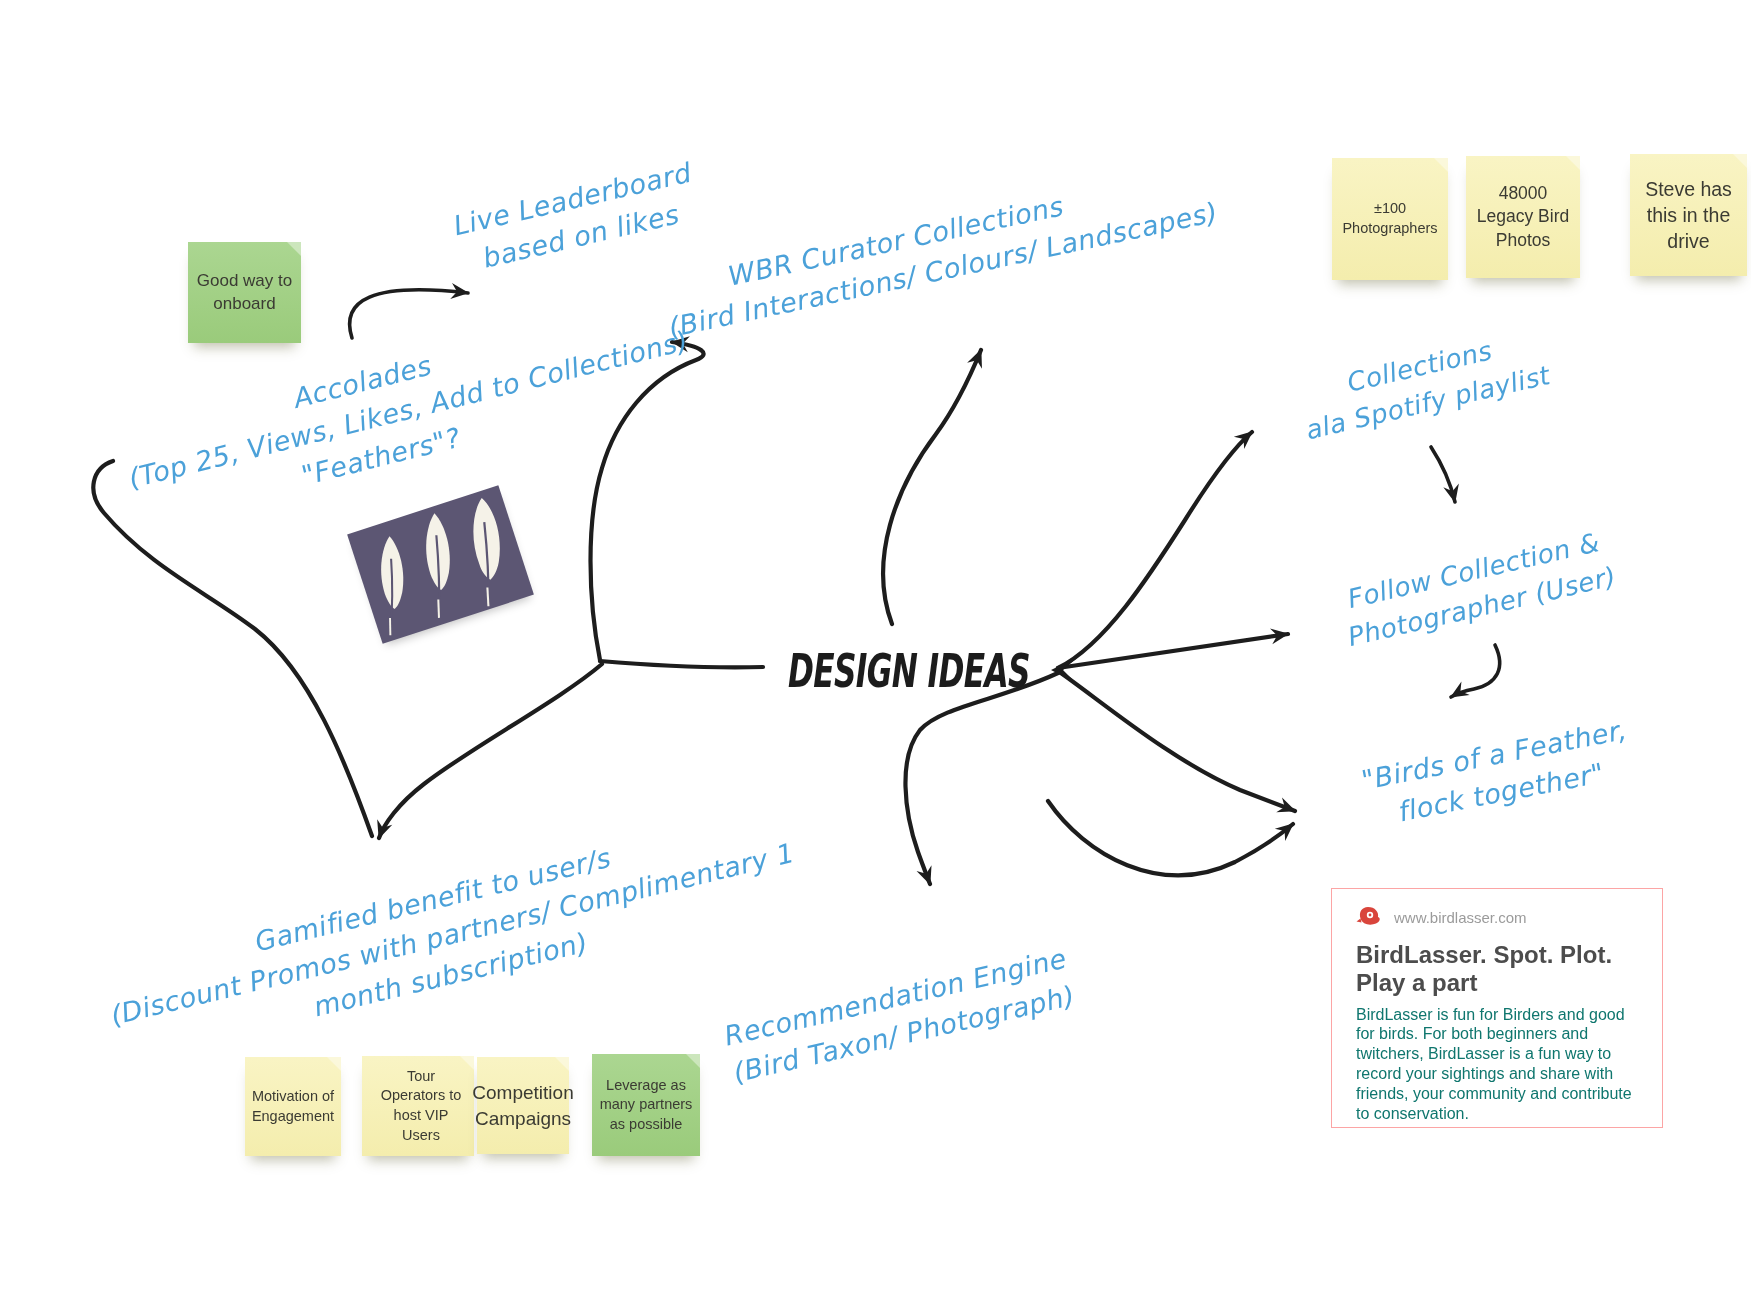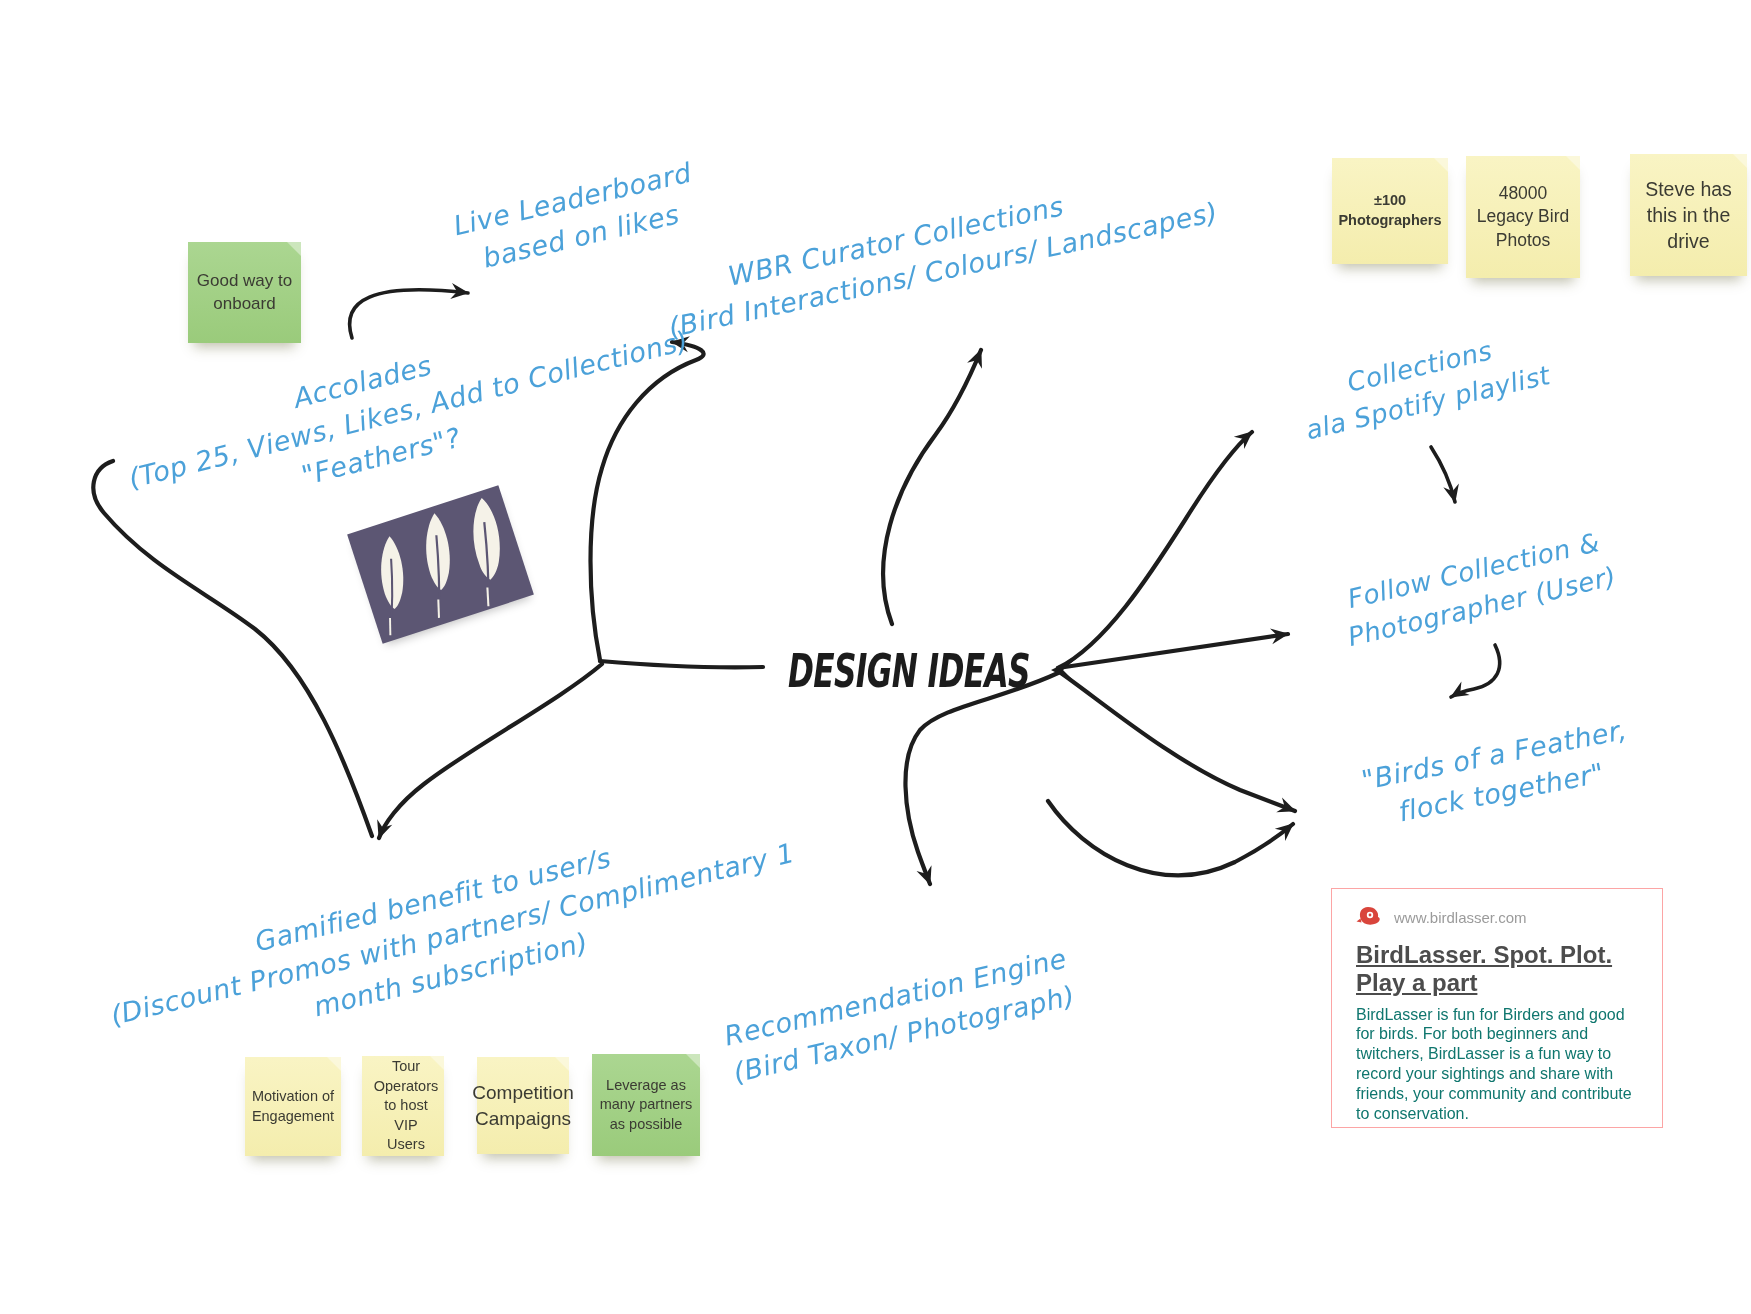--- a/index.html
+++ b/index.html
@@ -62,21 +62,21 @@
   .connectors path.stroke{fill:none;stroke:#1d1d1d;stroke-width:4.2;stroke-linecap:round;}
   .connectors path.thin{stroke-width:3.6;}
   
   .card{
     position:absolute;left:1331px;top:888px;width:332px;height:240px;
     background:#fff;border:1px solid #fca5a5;
     padding:16px 24px;box-sizing:border-box;
   }
   .card .head{display:flex;align-items:center;gap:12px;}
   .card .url{color:#9b9b9b;font-size:15px;}
-  .card .title{margin-top:12px;font-size:24px;font-weight:bold;color:#4c4c4c;line-height:1.16;white-space:nowrap;text-decoration:underline;}
+  .card .title{margin-top:12px;font-size:24px;font-weight:bold;color:#4c4c4c;line-height:1.16;white-space:nowrap;}
   .card .body{margin-top:8px;font-size:16px;color:#0f766e;line-height:1.24;}
 </style>
 </head>
 <body>
 
 <div class="board">
 
   <svg class="connectors" width="1751" height="1314" viewBox="0 0 1751 1314">
     <defs>
       <marker id="ah" markerUnits="userSpaceOnUse" markerWidth="24" markerHeight="20" refX="19" refY="10" orient="auto">
@@ -151,37 +151,37 @@
 
   <div class="idea" style="left:685px;top:978px;width:430px;font-size:27px;transform:rotate(-13deg);">
     <div class="ln">Recommendation Engine</div>
     <div class="ln">(Bird Taxon/ Photograph)</div>
   </div>
 
   <div class="sticky green" style="left:188px;top:242px;width:113px;height:101px;font-size:17px;">
     <span>Good way to onboard</span>
   </div>
 
-  <div class="sticky yellow" style="left:1332px;top:158px;width:116px;height:106px;font-size:14.5px;font-weight:bold;">
+  <div class="sticky yellow" style="left:1332px;top:158px;width:116px;height:122px;font-size:14.5px;">
     <span>±100 Photographers</span>
   </div>
 
   <div class="sticky yellow" style="left:1466px;top:156px;width:114px;height:122px;font-size:17.5px;">
     <span>48000 Legacy Bird Photos</span>
   </div>
 
   <div class="sticky yellow" style="left:1590px;top:154px;width:117px;height:122px;font-size:19.5px;margin-left:40px;">
     <span>Steve has this in the drive</span>
   </div>
 
   <div class="sticky yellow" style="left:245px;top:1057px;width:96px;height:99px;font-size:14.5px;">
     <span>Motivation of Engagement</span>
   </div>
 
-  <div class="sticky yellow" style="left:362px;top:1056px;width:82px;height:100px;font-size:14.5px;padding-left:12px;">
+  <div class="sticky yellow" style="left:362px;top:1056px;width:112px;height:100px;font-size:14.5px;padding-left:12px;">
     <span>Tour Operators to host VIP Users</span>
   </div>
 
   <div class="sticky yellow" style="left:477px;top:1057px;width:92px;height:97px;font-size:19px;">
     <span>Competition Campaigns</span>
   </div>
 
   <div class="sticky green" style="left:592px;top:1054px;width:108px;height:102px;font-size:14.5px;">
     <span>Leverage as many partners as possible</span>
   </div>

